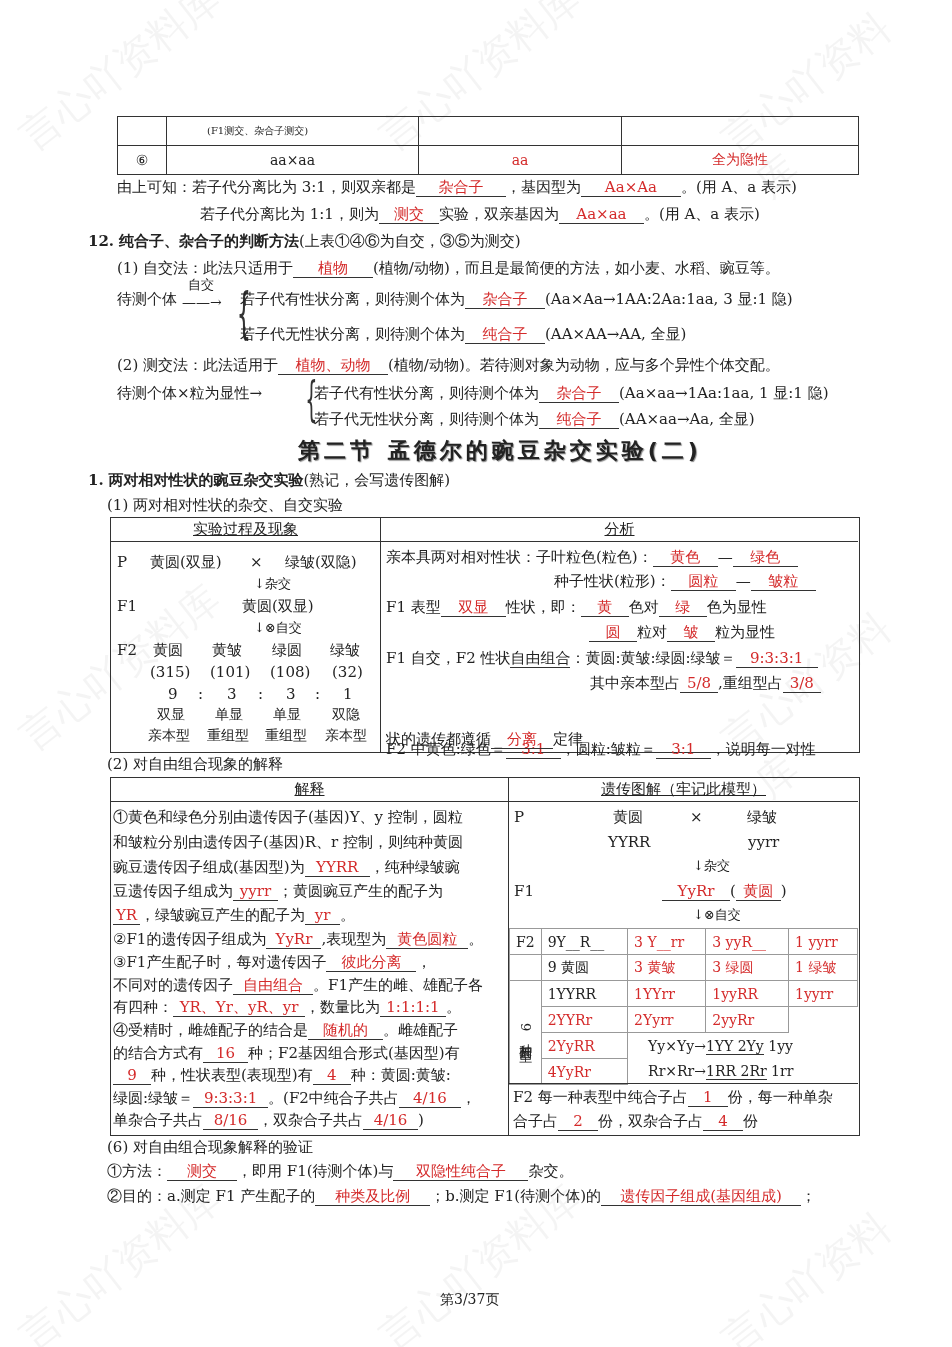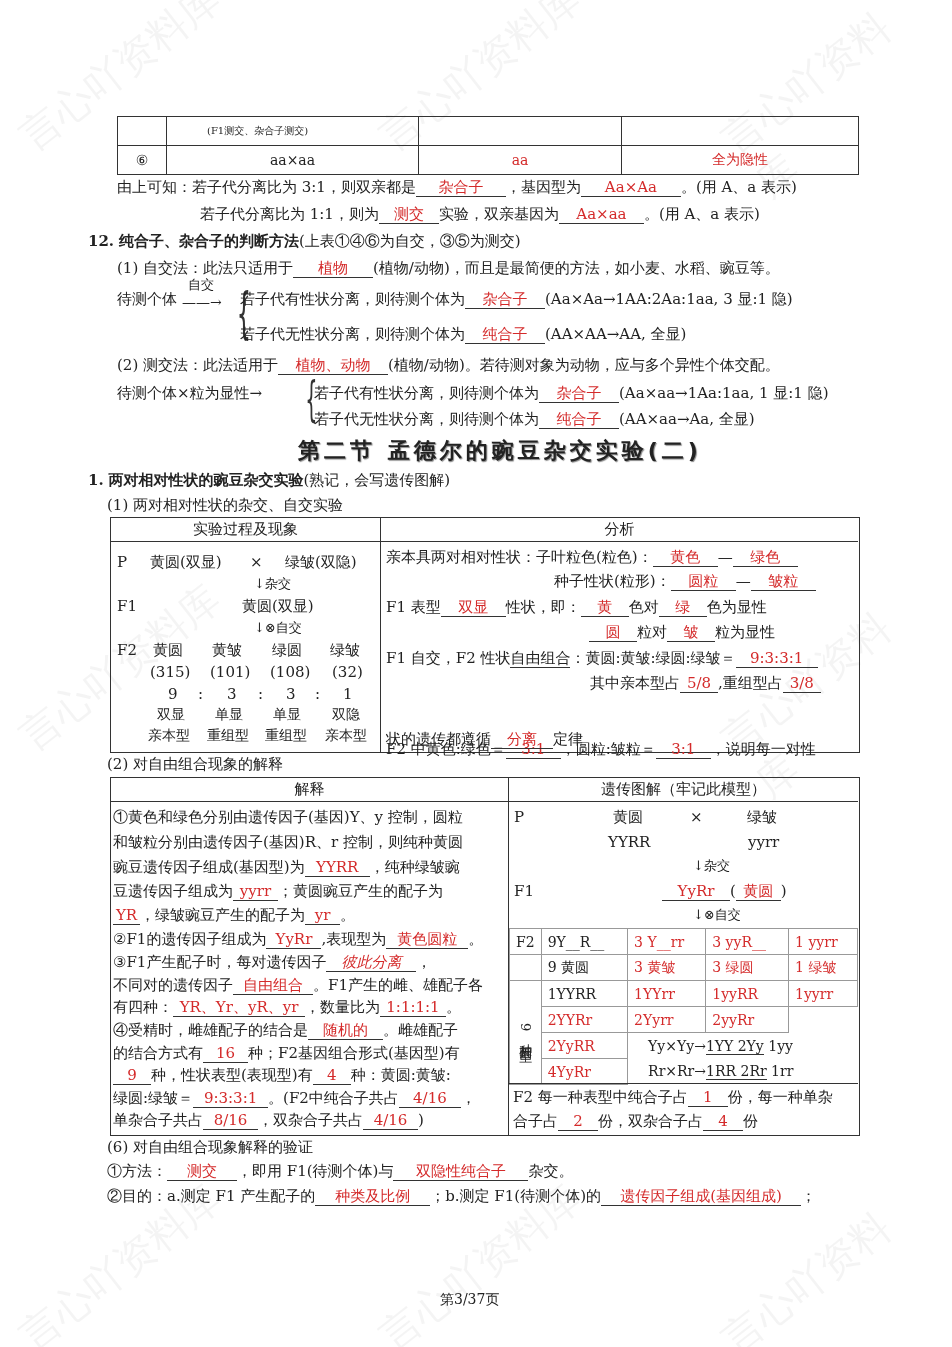--- a/index.html
+++ b/index.html
@@ -7,21 +7,21 @@
          font-family:"DejaVu Serif","Liberation Serif",serif; color:#222; font-size:15px; }
   .abs { position:absolute; white-space:nowrap; }
   .red { color:#d42a2a; }
   .blank { display:inline-block; border-bottom:1px solid #333; text-align:center; color:#d42a2a; line-height:1.1; }
   .wm { position:absolute; color:rgba(0,0,0,0.045); font-size:40px; transform:rotate(-38deg); font-family:"DejaVu Sans",sans-serif; pointer-events:none; }
   table { border-collapse:collapse; }
   .bold { font-weight:bold; }
   .t1 td { border:1px solid #333; height:26px; font-size:14px; }
   .brace { font-size:34px; line-height:1; color:#333; font-family:"DejaVu Sans",sans-serif; }
   .box { position:absolute; border:1.2px solid #333; }
-  .cell { position:absolute; }
+  .cell { position:absolute;text-decoration:underline; }
   .hdr { text-align:center; border-bottom:1px solid #333; height:24px; line-height:24px; font-size:15px; }
   .sec-title { font-family:"DejaVu Sans",sans-serif; font-weight:bold; font-size:22px; letter-spacing:4px; text-shadow:1px 1px 1px #888; }
   .grid td { border:1px solid #999; font-size:14px; padding:0 6px; height:25px; }
 </style>
 </head>
 <body>
 
 <div class="wm" style="left:0px;top:40px;">言心吖资料库</div>
 <div class="wm" style="left:360px;top:40px;">言心吖资料库</div>
 <div class="wm" style="left:720px;top:40px;">言心吖资料库</div>
@@ -170,21 +170,21 @@
 <div class="abs" style="left:113px;top:882px;">
   <span>豆遗传因子组成为</span><span class="blank" style="width:45px;">yyrr</span><span>；黄圆豌豆产生的配子为</span>
 </div>
 <div class="abs" style="left:113px;top:906px;">
   <span class="blank" style="width:27px;">YR</span><span>，绿皱豌豆产生的配子为</span><span class="blank" style="width:35px;">yr</span><span>。</span>
 </div>
 <div class="abs" style="left:113px;top:930px;">
   <span>②F1的遗传因子组成为</span><span class="blank" style="width:55px;">YyRr</span><span>,表现型为</span><span class="blank" style="width:82px;">黄色圆粒</span><span>。</span>
 </div>
 <div class="abs" style="left:113px;top:953px;">
-  <span>③F1产生配子时，每对遗传因子</span><span class="blank" style="width:90px;font-style:italic;">彼此分离</span><span>，</span>
+  <span>③F1产生配子时，每对遗传因子</span><span class="blank" style="width:90px;">彼此分离</span><span>，</span>
 </div>
 <div class="abs" style="left:113px;top:976px;">
   <span>不同对的遗传因子</span><span class="blank" style="width:80px;">自由组合</span><span>。F1产生的雌、雄配子各</span>
 </div>
 <div class="abs" style="left:113px;top:998px;">
   <span>有四种：</span><span class="blank" style="width:132px;">YR、Yr、yR、yr</span><span>，数量比为</span><span class="blank" style="width:66px;">1:1:1:1</span><span>。</span>
 </div>
 <div class="abs" style="left:113px;top:1021px;">
   <span>④受精时，雌雄配子的结合是</span><span class="blank" style="width:75px;">随机的</span><span>。雌雄配子</span>
 </div>

